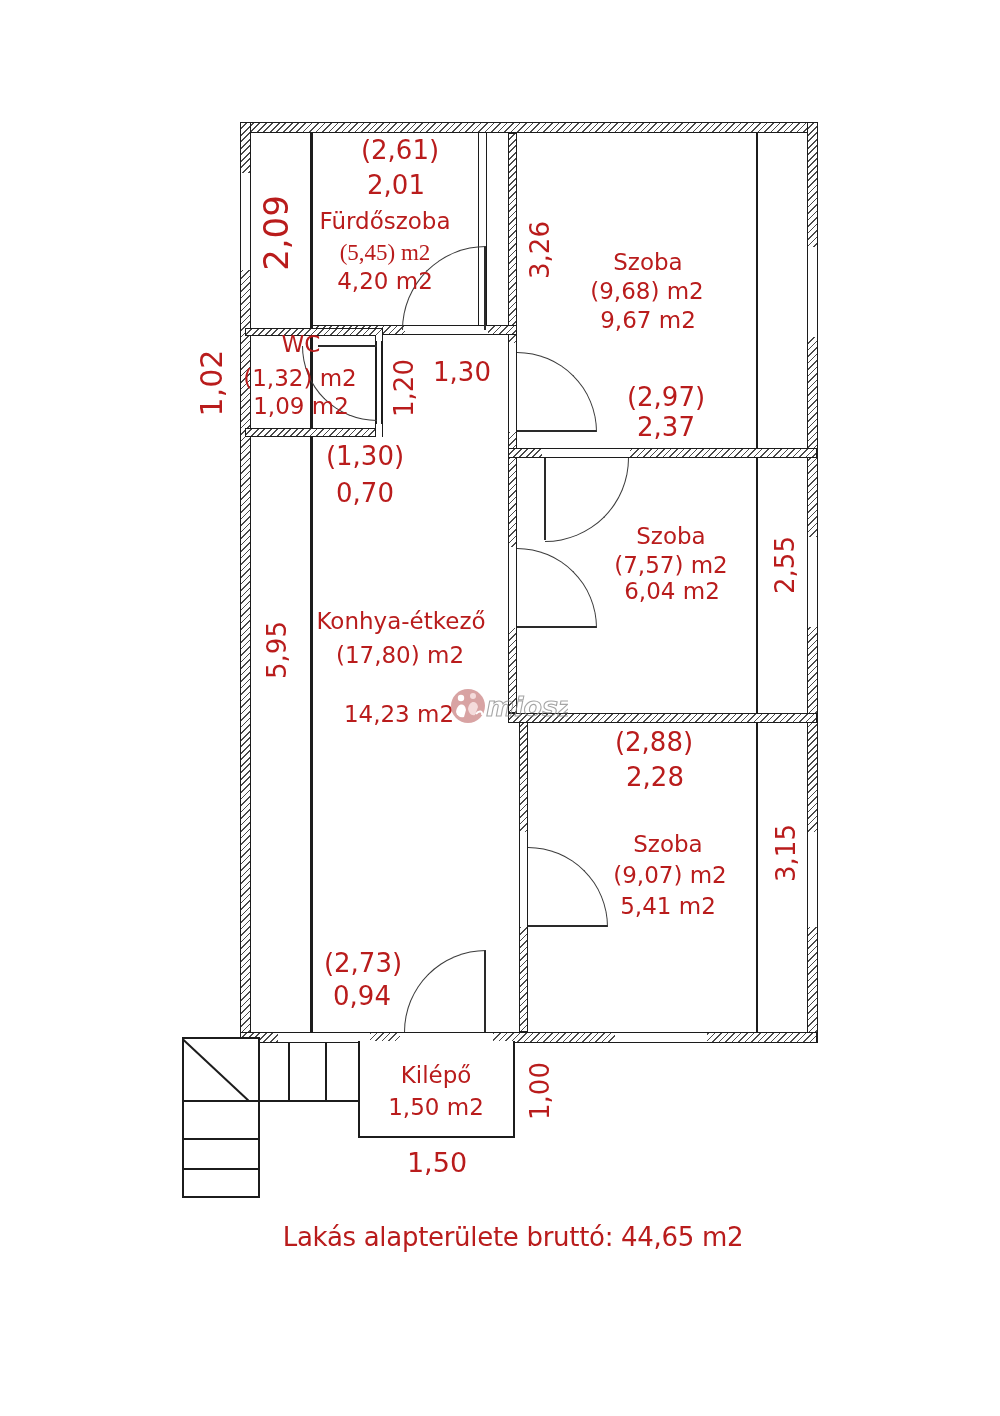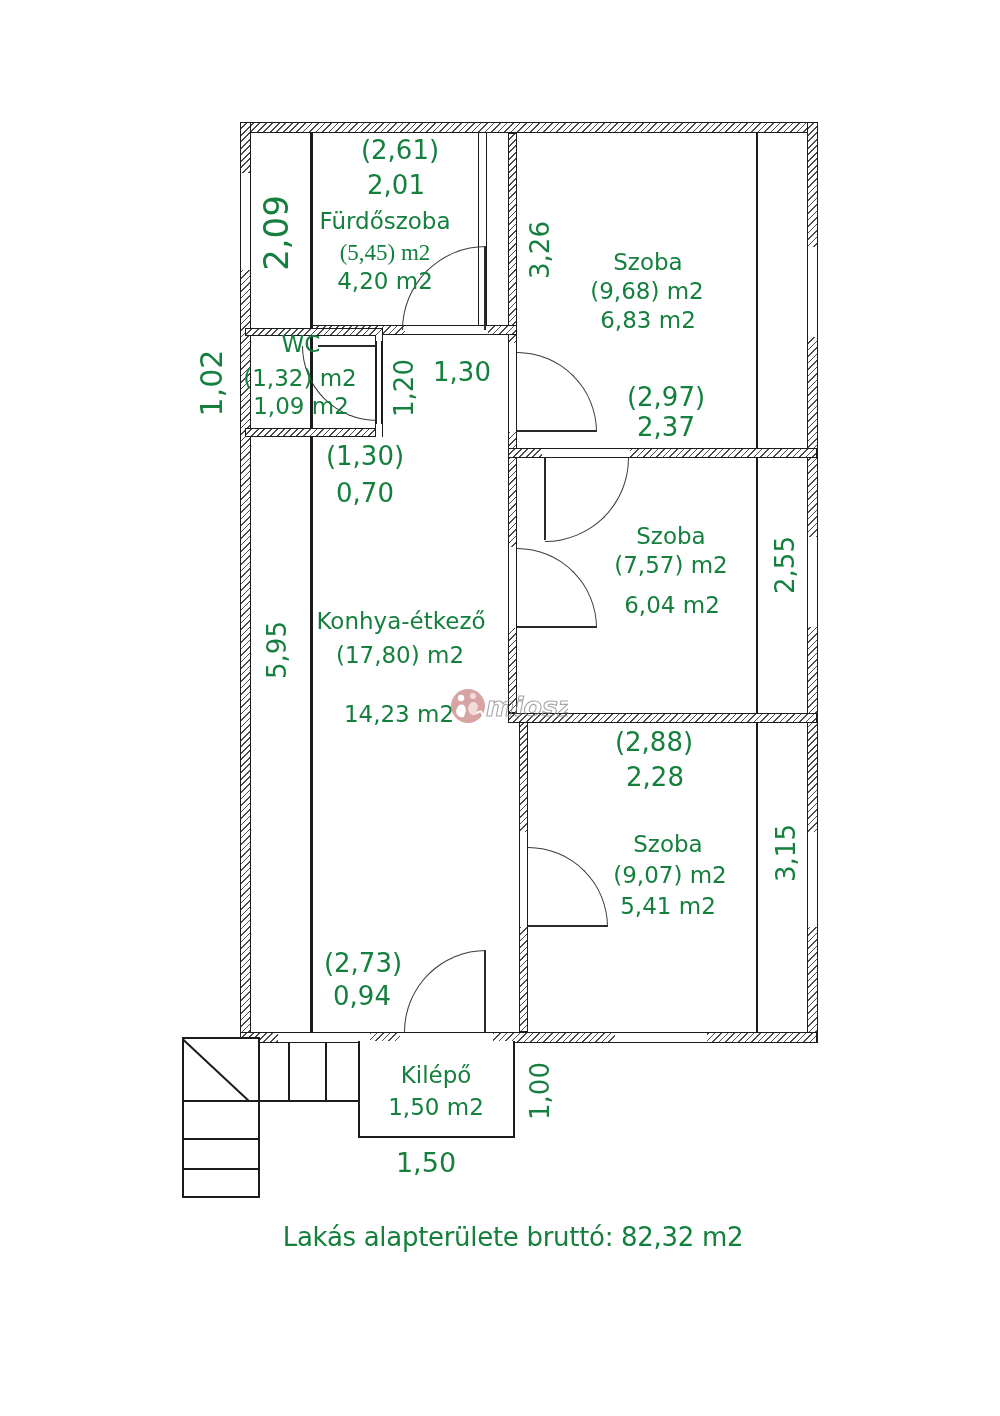--- a/index.html
+++ b/index.html
@@ -1,18 +1,18 @@
 <!DOCTYPE html>
 <html><head>
 <meta charset="utf-8">
 <style>
   html,body{margin:0;padding:0;background:#fff;}
   #canvas{
     position:relative;width:1000px;height:1416px;background:#fff;overflow:hidden;
-    font-family:"DejaVu Sans","Liberation Sans",sans-serif;color:#15803d;
+    font-family:"DejaVu Sans","Liberation Sans",sans-serif;color:#b91c1c;
   }
   .wall{
     position:absolute;box-sizing:border-box;background-color:#fff;
     background-image:repeating-linear-gradient(135deg,transparent 0 3.5px,#4a4a4a 3.5px 4.6px);
     border:1px solid #1c1c1c;
   }
   .tline{position:absolute;background:#1c1c1c;}
   .win-v{position:absolute;box-sizing:border-box;background:#fff;border-left:1px solid #1c1c1c;border-right:1px solid #1c1c1c;}
   .win-h{position:absolute;box-sizing:border-box;background:#fff;border-top:1px solid #1c1c1c;border-bottom:1px solid #1c1c1c;}
   .part-v{position:absolute;box-sizing:border-box;background:#fff;border-left:1.5px solid #1c1c1c;border-right:1.5px solid #1c1c1c;}
@@ -117,49 +117,49 @@
   <div class="label dim" style="left:365px;top:493px;">0,70</div>
 
   <div class="label" style="left:401px;top:621px;">Konhya-étkező</div>
   <div class="label" style="left:400px;top:655px;">(17,80) m2</div>
   <div class="label" style="left:399px;top:714px;">14,23 m2</div>
   <div class="label dim" style="left:363px;top:963px;">(2,73)</div>
   <div class="label dim" style="left:362px;top:996px;">0,94</div>
 
   <div class="label" style="left:648px;top:262px;">Szoba</div>
   <div class="label" style="left:647px;top:291px;">(9,68) m2</div>
-  <div class="label" style="left:648px;top:320px;">6,83 m2</div>
+  <div class="label" style="left:648px;top:320px;">9,67 m2</div>
   <div class="label dim" style="left:666px;top:397px;">(2,97)</div>
   <div class="label dim" style="left:666px;top:427px;">2,37</div>
 
   <div class="label" style="left:671px;top:536px;">Szoba</div>
   <div class="label" style="left:671px;top:565px;">(7,57) m2</div>
-  <div class="label" style="left:672px;top:605px;">6,04 m2</div>
+  <div class="label" style="left:672px;top:591px;">6,04 m2</div>
 
   <div class="label dim" style="left:654px;top:742px;">(2,88)</div>
   <div class="label dim" style="left:655px;top:777px;">2,28</div>
   <div class="label" style="left:668px;top:844px;">Szoba</div>
   <div class="label" style="left:670px;top:875px;">(9,07) m2</div>
   <div class="label" style="left:668px;top:906px;">5,41 m2</div>
 
   <div class="label" style="left:436px;top:1075px;">Kilépő</div>
   <div class="label" style="left:436px;top:1107px;">1,50 m2</div>
 
   <div class="label v" style="left:276px;top:233px;font-size:34px;">2,09</div>
   <div class="label v" style="left:212px;top:383px;font-size:30px;">1,02</div>
   <div class="label v dim" style="left:277px;top:650px;">5,95</div>
   <div class="label v dim" style="left:540px;top:250px;">3,26</div>
   <div class="label v dim" style="left:404px;top:388px;">1,20</div>
   <div class="label dim" style="left:462px;top:372px;text-align:right;">1,30</div>
   <div class="label v dim" style="left:785px;top:565px;">2,55</div>
   <div class="label v dim" style="left:786px;top:853px;">3,15</div>
   <div class="label v dim" style="left:540px;top:1091px;">1,00</div>
-  <div class="label big" style="left:426px;top:1162px;">1,50</div>
+  <div class="label big" style="left:437px;top:1162px;">1,50</div>
 
-  <div class="label sum" style="left:513px;top:1237px;">Lakás alapterülete bruttó: 82,32 m2</div>
+  <div class="label sum" style="left:513px;top:1237px;">Lakás alapterülete bruttó: 44,65 m2</div>
 
   <div class="wm" style="left:448px;top:686px;width:120px;height:42px;">
     <svg width="120" height="42" viewBox="0 0 120 42">
       <circle cx="20" cy="20" r="17" fill="#cf8d8d"></circle>
       <circle cx="13" cy="12" r="3.2" fill="#ffffff"></circle>
       <path d="M8 26 C9 17 17 16 18 24 L16 31 C12 32 9 30 8 26 Z" fill="#ffffff"></path>
       <circle cx="25" cy="10" r="3" fill="#f2d3d3"></circle>
       <path d="M20 23 C21 14 29 14 30 21 L27 29 C23 30 21 27 20 23 Z" fill="#f2d3d3"></path>
       <path d="M28 28 C31 24 35 25 34 29" stroke="#ffffff" stroke-width="2" fill="none"></path>
       <text x="38" y="30" font-family="DejaVu Sans, sans-serif" font-size="27" font-weight="bold" font-style="italic" fill="none" stroke="#8f8f8f" stroke-width="1.1">miosz</text>

